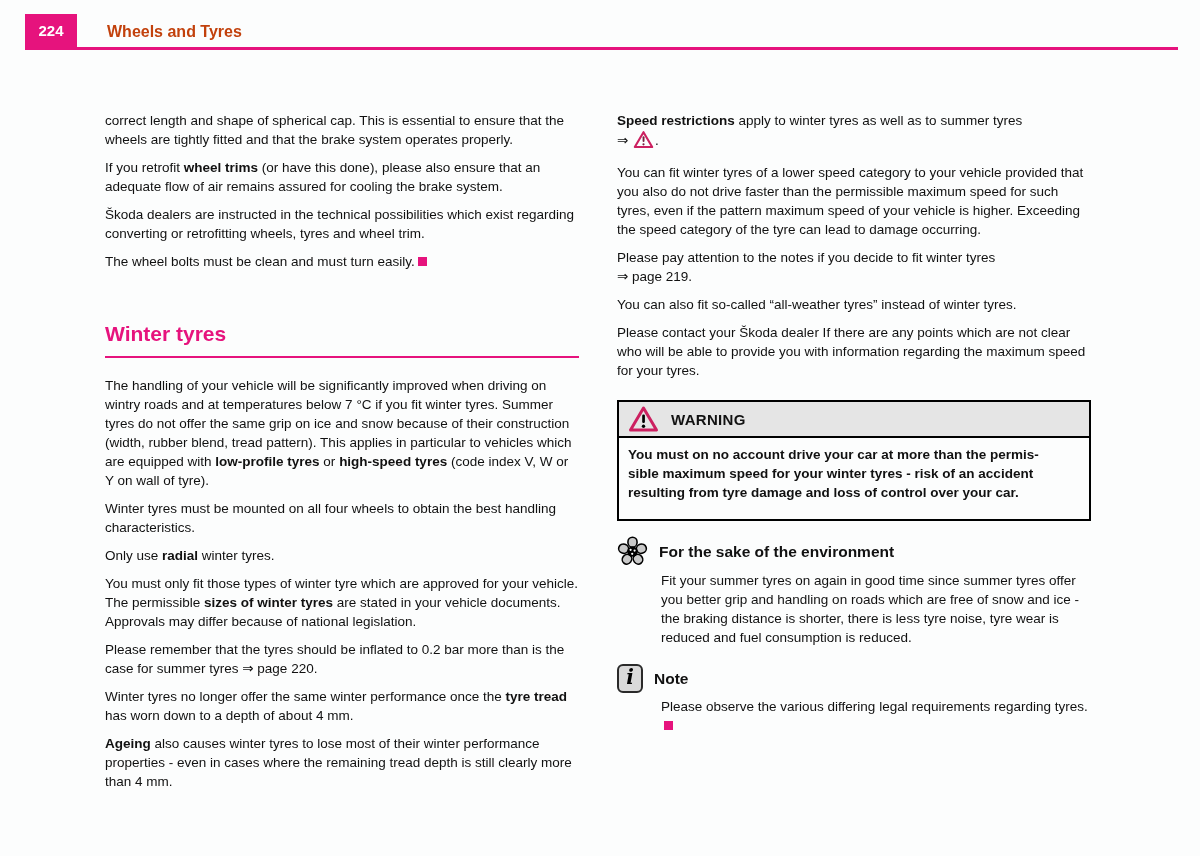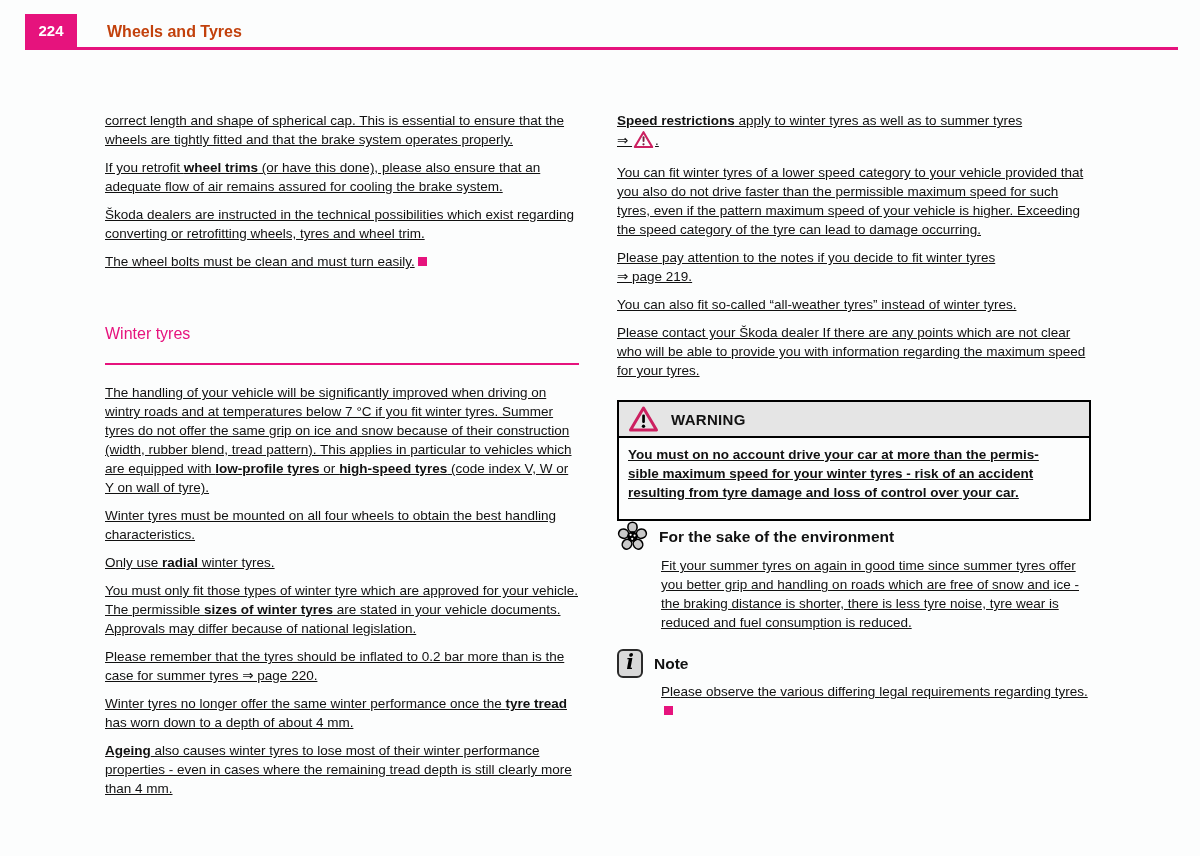--- a/index.html
+++ b/index.html
@@ -23,45 +23,45 @@
     font-weight:bold; font-size:16px; color:#c2410c;
   }
   .header-rule {
     position:absolute; left:25px; top:47px; width:1153px; height:3px;
     background:var(--accent);
   }
   
   .col { position:absolute; top:111px; width:474px; font-size:13.5px; line-height:19px; }
   .col-left  { left:105px; }
   .col-right { left:617px; }
-  .col p { margin:0 0 9px 0;text-decoration:underline; }
+  .col p { margin:0 0 9px 0; }
   b { font-weight:bold; }
   
   .section-heading {
-    margin-top:54px; font-size:16px; line-height:18px; font-weight:normal;
-    color:var(--accent); padding-bottom:20px; border-bottom:2px solid var(--accent);
+    margin-top:54px; font-size:21px; line-height:18px; font-weight:bold;
+    color:var(--accent); padding-bottom:13px; border-bottom:2px solid var(--accent);
   }
   .section-body { margin-top:18px; }
   
   .end-square {
     display:inline-block; width:9px; height:9px; background:var(--accent);
     margin-left:3px;
   }
   .inline-tri { display:inline-block; vertical-align:-4px; margin:0 1px; }
   
   .warning-box { margin-top:20px; border:2px solid #000; }
   .warning-head {
     display:flex; align-items:center; gap:12px;
     background:#e5e5e5; border-bottom:2px solid #000;
     height:36px; padding-left:9px;
   }
   .warning-title { font-weight:bold; font-size:15px; letter-spacing:0.3px; }
   .warning-body { padding:7px 24px 8px 9px; font-weight:bold; font-size:13.5px; line-height:19px; }
   
-  .icon-head { display:flex; align-items:center; gap:11px; }
+  .icon-head { display:flex; align-items:center; gap:11px; margin-top:15px; }
   .icon-head .head-label { font-weight:bold; font-size:15.5px; }
   .note-head { margin-top:17px; }
   .sub-body { margin-top:4px; font-size:13.5px; line-height:19px;margin-left:44px; }
   .info-icon {
     width:26px; height:29px; background:#D9D9D9; border:2px solid #2a2a2a;
     border-radius:6px; display:flex; align-items:center; justify-content:center;
     font-family:"DejaVu Serif","Liberation Serif",serif;
     font-style:italic; font-weight:bold; font-size:20px; color:#000; padding-bottom:2px;
   }
 </style>

